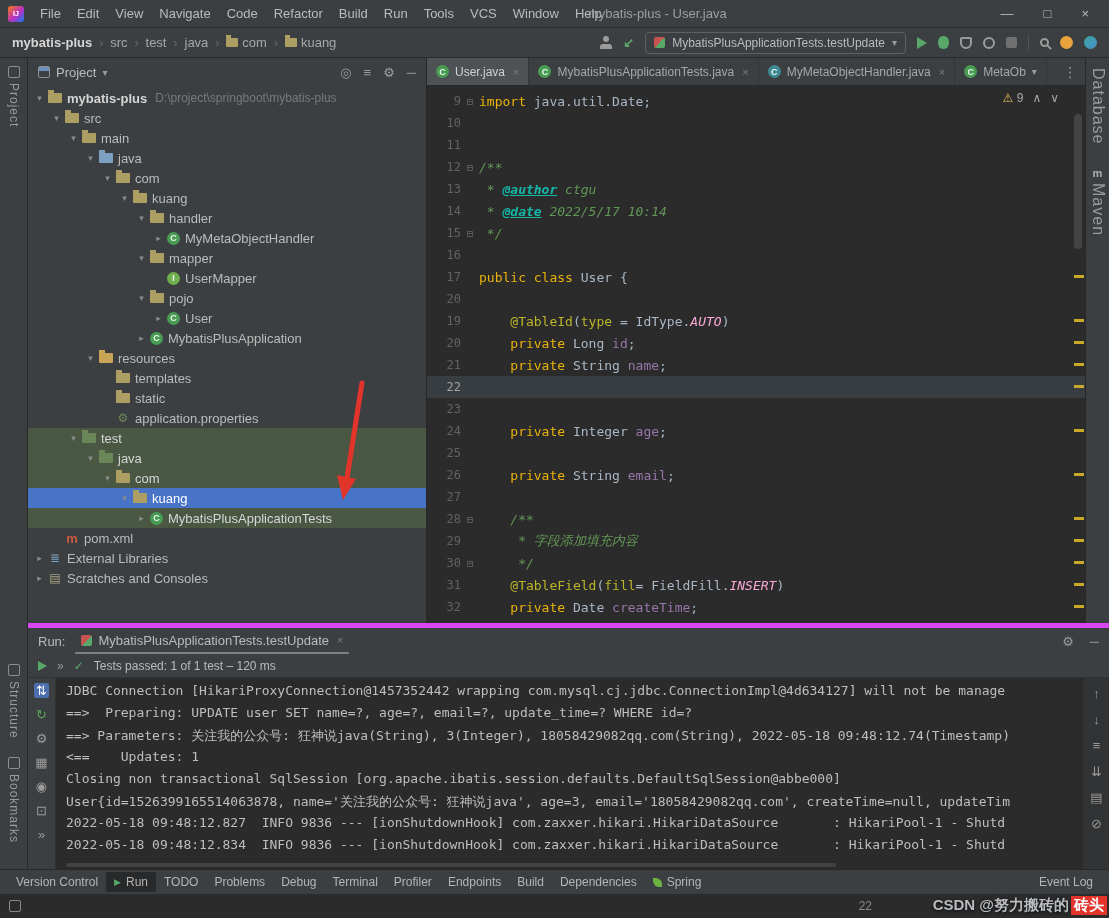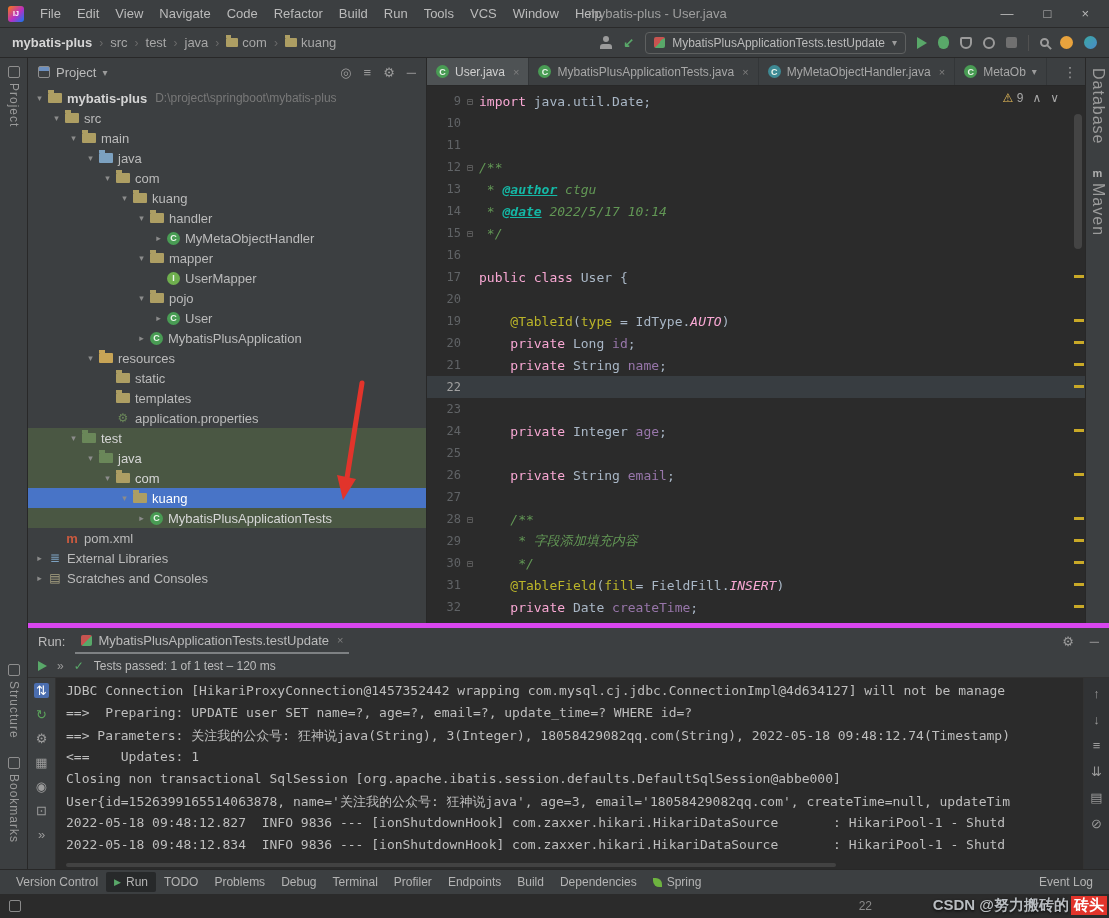--- a/index.html
+++ b/index.html
@@ -86,21 +86,21 @@
 .tab-chev{color:#9B9B9B;font-size:10px;}
 .tabbar-end{margin-left:auto;display:flex;align-items:center;color:#9B9B9B;padding-right:8px;font-size:14px;}
 .editor{flex:1;position:relative;overflow:hidden;font-family:"DejaVu Sans Mono","Liberation Mono",monospace;font-size:13px;}
 .lines{padding-top:4px;}
 .code-line{height:22px;display:flex;align-items:center;}
 .code-line.current{background:#383D41;}
 .code-line.current .ln{color:#A1A1A1;}
 .ln{width:34px;text-align:right;color:#606366;flex:none;font-size:12px;}
 .fold{width:18px;text-align:center;color:#6A6A6A;font-size:10px;flex:none;}
 .code{white-space:pre;}
-.tk-k{color:#f9a8d4;}
+.tk-k{color:#eab308;}
 .tk-t{color:#A9B7C6;}
 .tk-d{color:#629755;font-style:italic;}
 .tk-dt{color:#14b8a6;font-style:italic;text-decoration:underline;font-weight:bold;}
 .tk-an{color:#BBB529;}
 .tk-f{color:#9876AA;}
 .tk-sc{color:#f9a8d4;font-style:italic;}
 .editor-widget{position:absolute;top:5px;right:26px;display:flex;gap:9px;align-items:center;font-size:12px;color:#A7A7A7;font-family:"Liberation Sans",sans-serif;}
 .warn-glyph{color:#F2C55C;}
 .scrollbar-v{position:absolute;right:3px;top:28px;width:8px;height:135px;background:#5A5A5A;border-radius:4px;opacity:.55;}
 .marks{position:absolute;right:0;top:0;bottom:0;width:12px;}
@@ -322,26 +322,26 @@
                 <span class="t-label">MybatisPlusApplication</span>
               </div>
               <div class="tree-row" style="padding-left: 55px;">
                 <span class="t-arrow">▾</span>
                 <span class="t-icon fold-ic folder-res"></span>
                 <span class="t-label">resources</span>
               </div>
               <div class="tree-row" style="padding-left: 72px;">
                 <span class="t-arrow"></span>
                 <span class="t-icon fold-ic folder"></span>
-                <span class="t-label">static</span>
+                <span class="t-label">templates</span>
               </div>
               <div class="tree-row" style="padding-left: 72px;">
                 <span class="t-arrow"></span>
                 <span class="t-icon fold-ic folder"></span>
-                <span class="t-label">templates</span>
+                <span class="t-label">static</span>
               </div>
               <div class="tree-row" style="padding-left: 72px;">
                 <span class="t-arrow"></span>
                 <span class="t-icon props">⚙</span>
                 <span class="t-label">application.properties</span>
               </div>
               <div class="tree-row row-green" style="padding-left: 38px;">
                 <span class="t-arrow">▾</span>
                 <span class="t-icon fold-ic folder-test"></span>
                 <span class="t-label">test</span>

